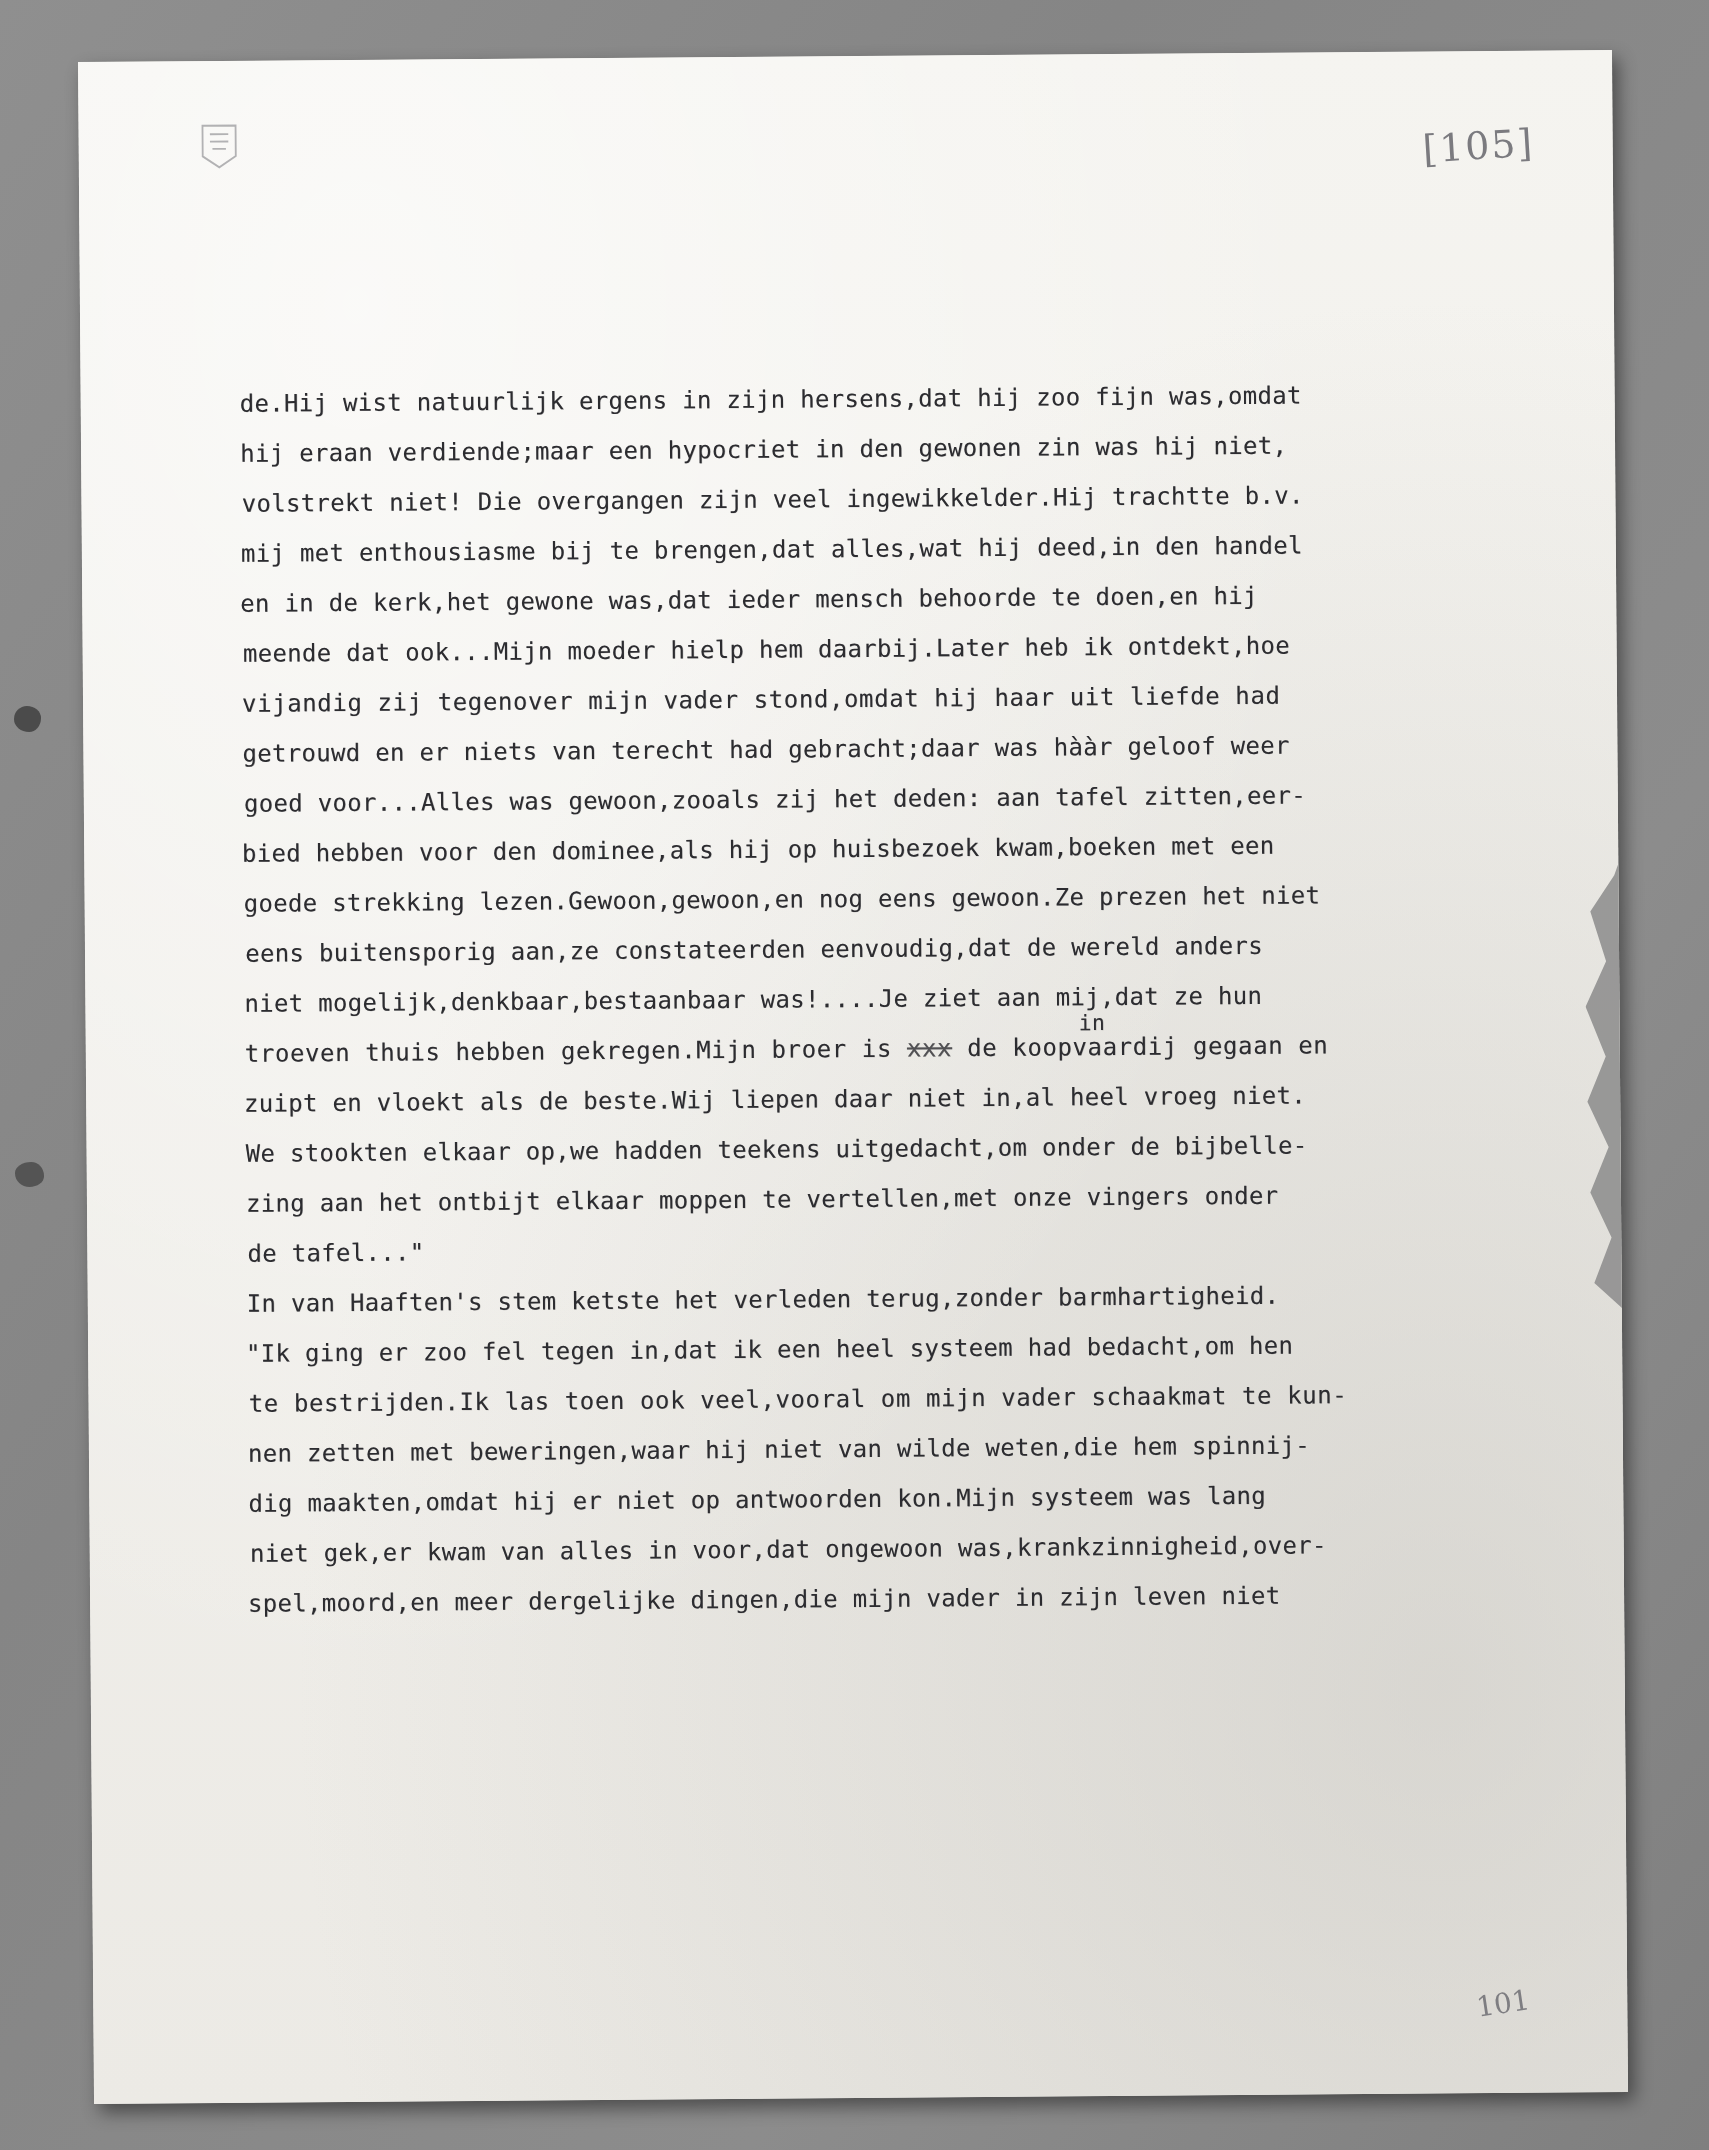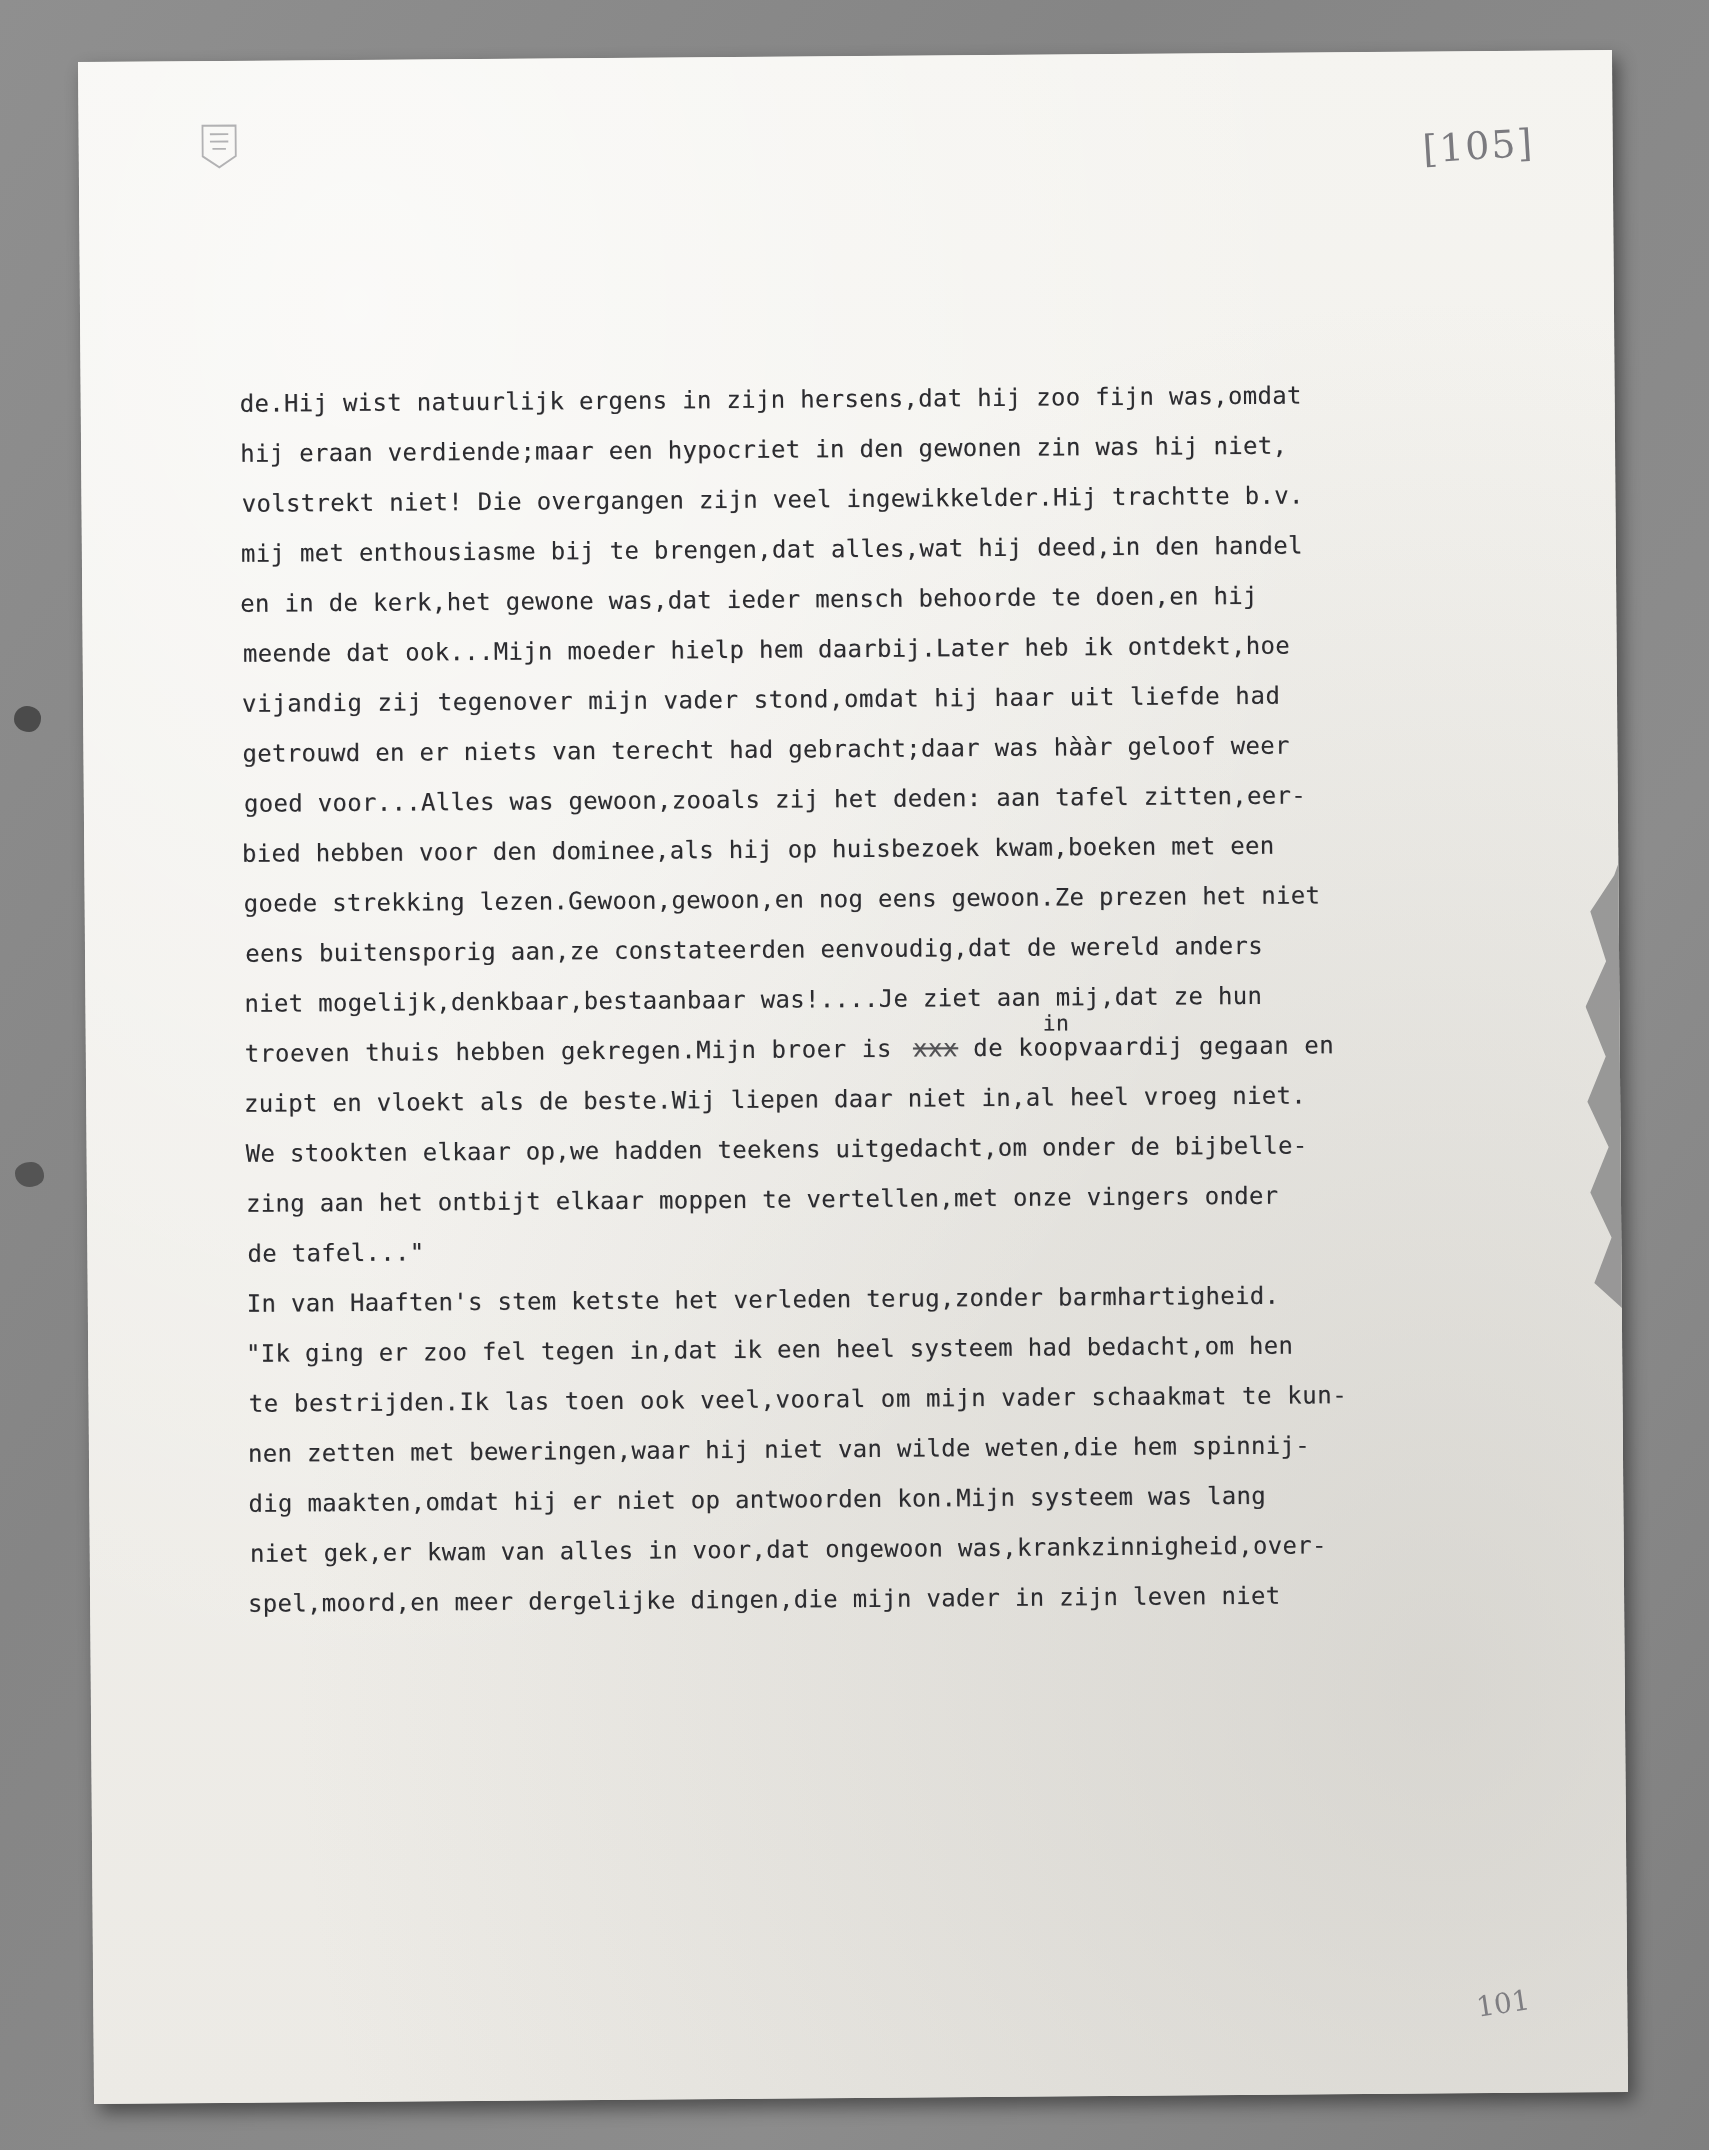--- a/index.html
+++ b/index.html
@@ -128,26 +128,26 @@
     position: relative;
     font-family: "DejaVu Sans Mono", monospace;
     font-size: 24px;
     line-height: 50px;
     color: #2c2c30;
     white-space: pre;
     letter-spacing: 0.3px;
     text-shadow: 0.4px 0.2px 0 rgba(60,60,64,0.35);
   }
   .u { }
-  .strike { text-decoration: line-through; opacity: 0.8; margin-left: 6px; }
+  .strike { text-decoration: line-through; opacity: 0.8; }
   
   .insert {
     position: absolute;
     top: -24.5px;
-    left: 798px;
+    left: 834px;
     font-size: 21.4px;
     color: #2f2f33;
   }
 
   
   #typescript .line:nth-child(3n)  { margin-left: 1.2px; }
   #typescript .line:nth-child(5n)  { margin-left: -1.2px; }
   #typescript .line:nth-child(7n)  { letter-spacing: 0.6px; }
 </style>
 </head>

